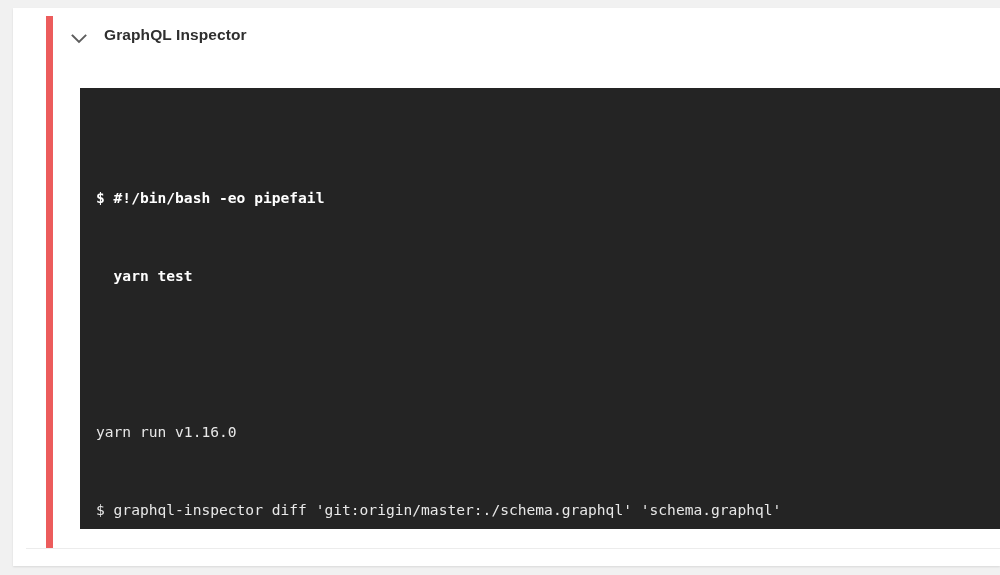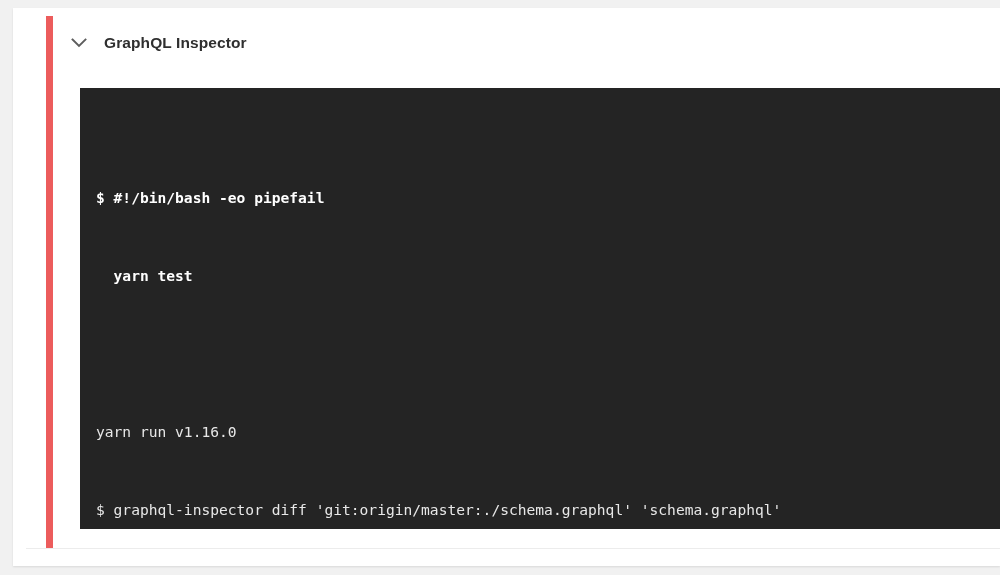--- a/index.html
+++ b/index.html
@@ -44,21 +44,20 @@
     background: #ec5c5c;
   }
 
   
   #log-header {
     position: absolute;
     left: 53px;
     top: 18px;
     height: 34px;
     display: flex;
-    align-items: center;
   }
   #chevron {
     width: 26px;
     height: 26px;
     display: flex;
     align-items: center;
     justify-content: center;
     color: #5d5d5d;
     margin-right: 12px;
   }

